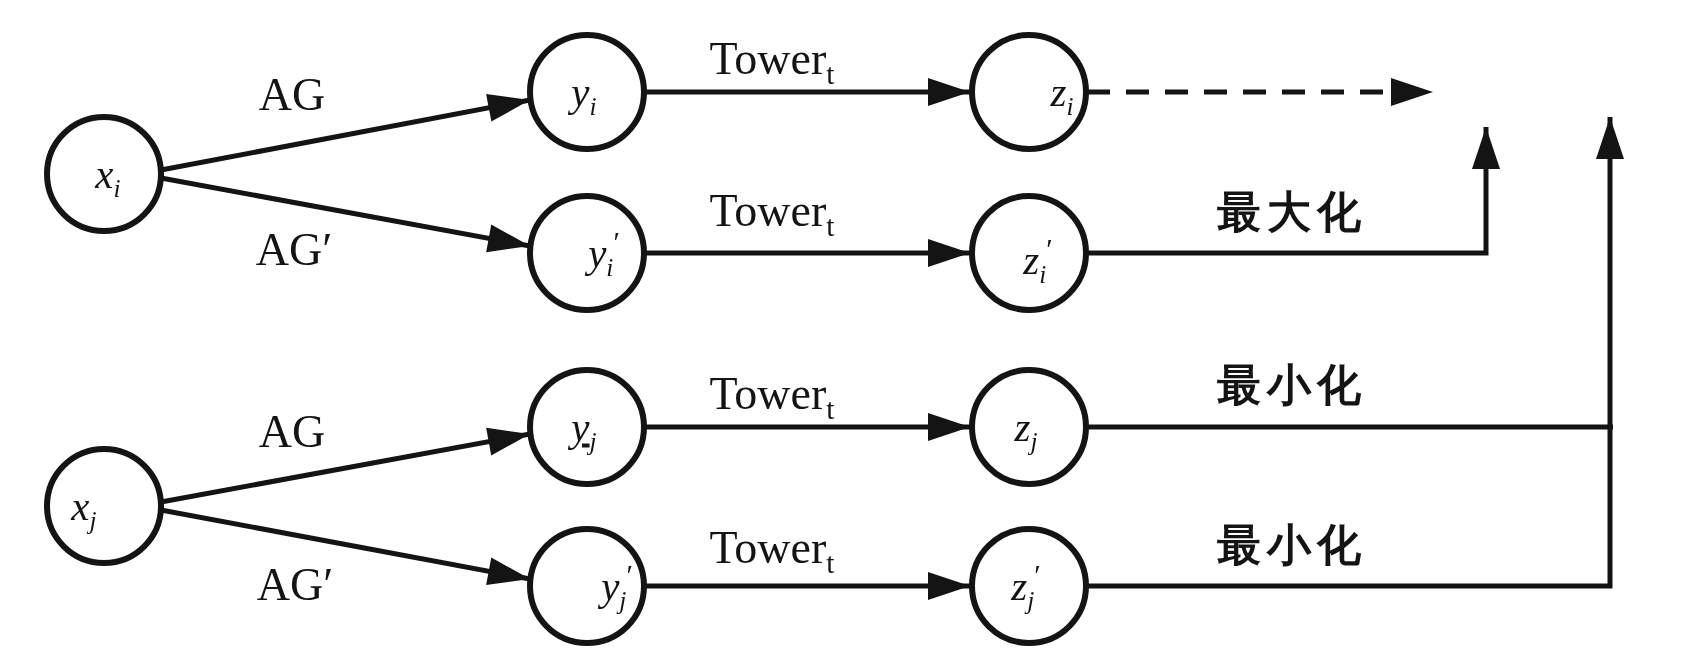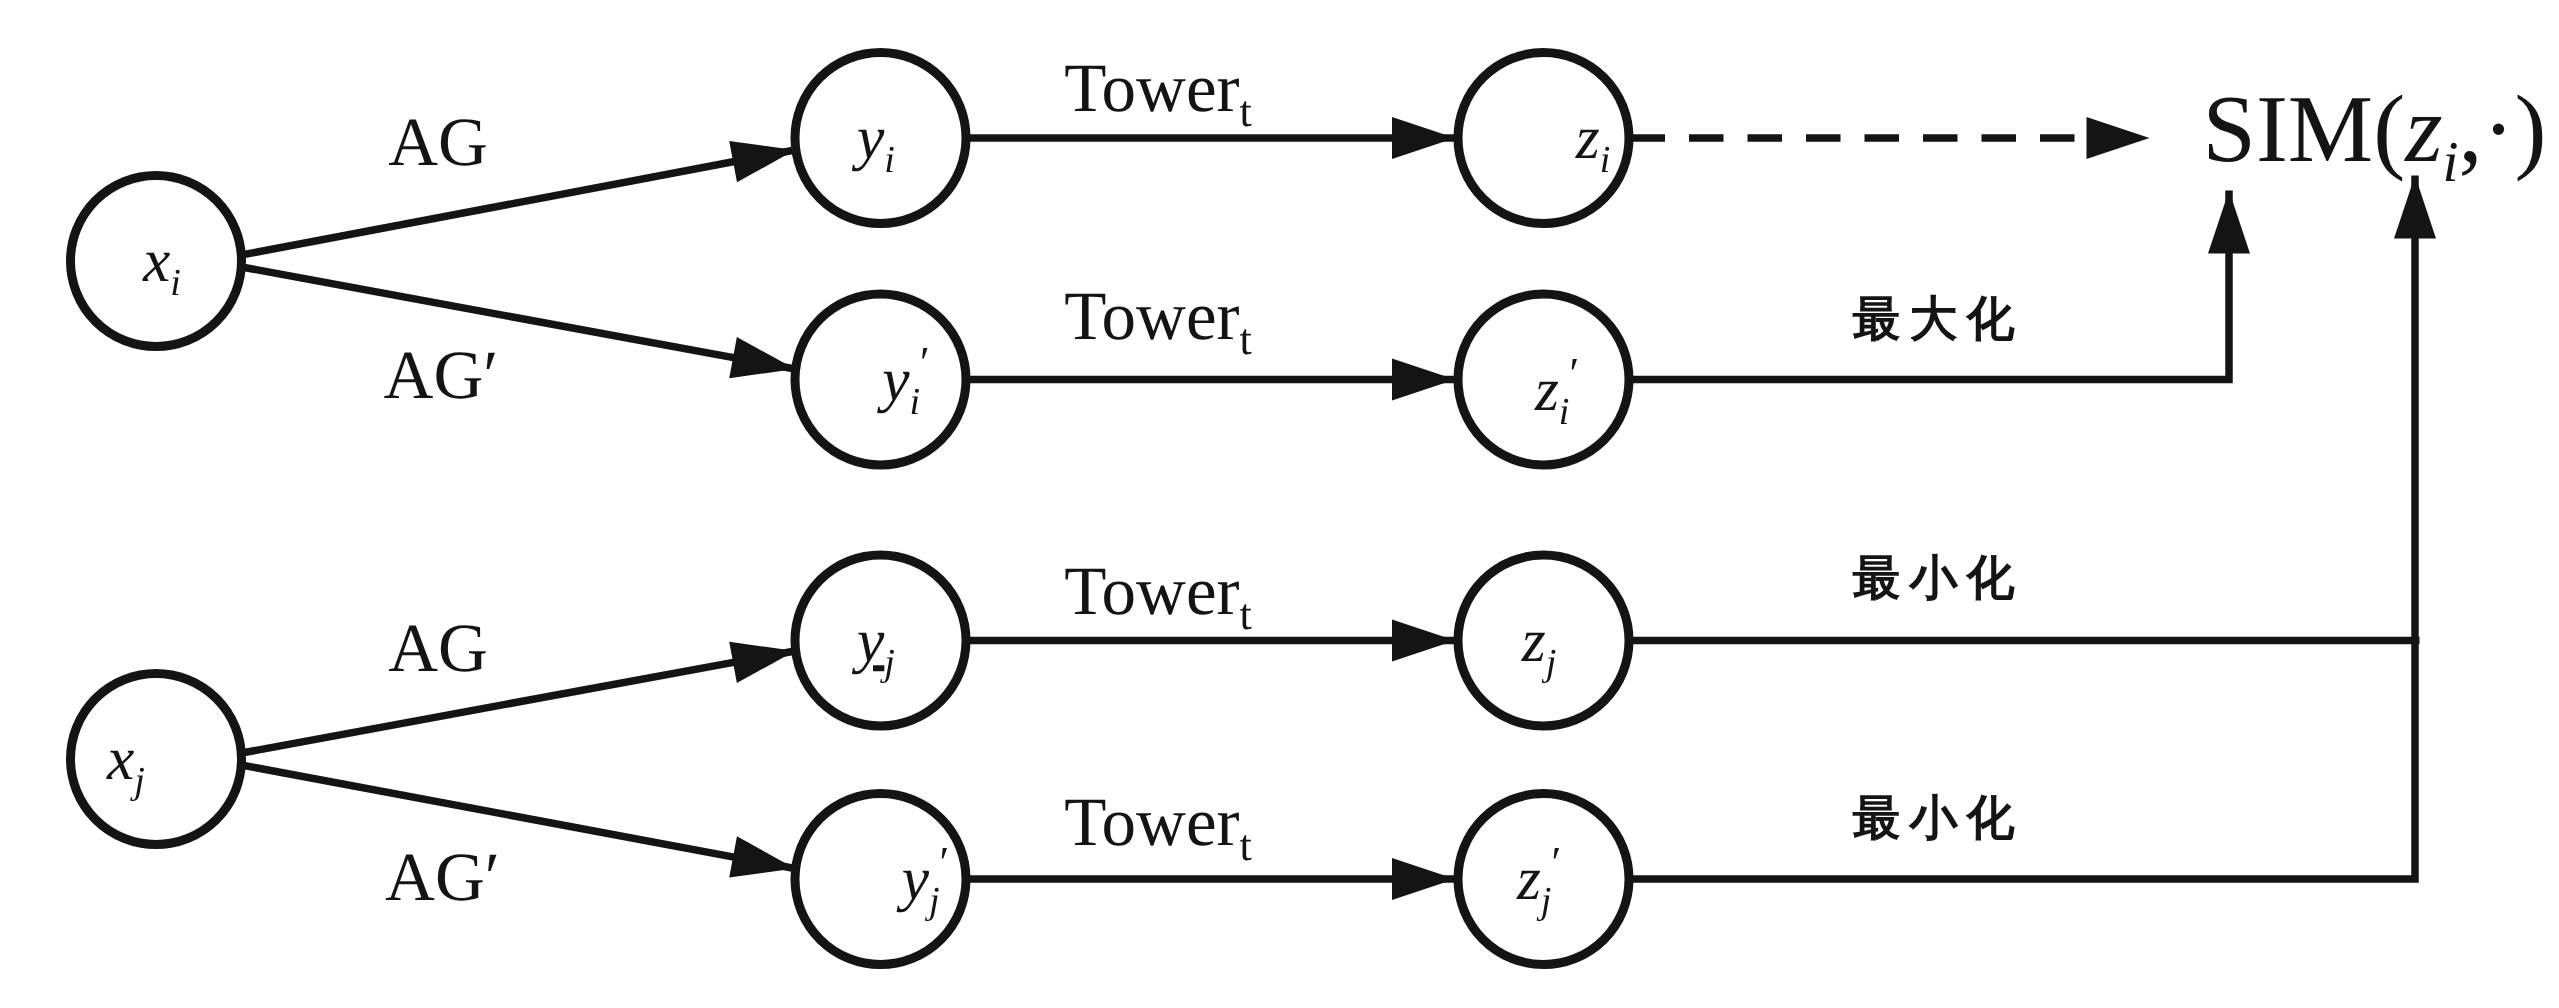--- a/index.html
+++ b/index.html
@@ -20,21 +20,21 @@
     line-height: 1;
     color: #141414;
     user-select: none;
   }
   .node-lbl { font-size: 41px; font-style: italic; }
   .node-lbl sub { font-size: 0.62em; font-style: italic; line-height: 0; }
   .node-lbl .prime { font-size: 0.72em; position: relative; top: -0.5em; font-style: normal; }
   .edge-lbl { font-size: 46px; font-style: normal; }
   .edge-lbl sub { font-size: 0.64em; line-height: 0; }
   .cjk-lbl {
-    font-size: 32px;
+    font-size: 44px;
     font-family: "Liberation Sans", sans-serif;
     font-weight: 600;
     letter-spacing: 6px;
   }
   .sim-lbl { font-size: 64px; }
   .sim-lbl .it { font-style: italic; }
   .sim-lbl sub { font-size: 0.6em; font-style: italic; line-height: 0; }
 </style>
 </head>
 <body>
@@ -99,15 +99,14 @@
 
   <div class="lbl edge-lbl" style="left:772px; top:59px;"><span>Tower</span><sub>t</sub></div>
   <div class="lbl edge-lbl" style="left:772px; top:211px;"><span>Tower</span><sub>t</sub></div>
   <div class="lbl edge-lbl" style="left:772px; top:394px;"><span>Tower</span><sub>t</sub></div>
   <div class="lbl edge-lbl" style="left:772px; top:548px;"><span>Tower</span><sub>t</sub></div>
 
   <div class="lbl cjk-lbl" style="left:1292px; top:212px;">最大化</div>
   <div class="lbl cjk-lbl" style="left:1292px; top:385px;">最小化</div>
   <div class="lbl cjk-lbl" style="left:1292px; top:545px;">最小化</div>
 
-  <div class="lbl sim-lbl" style="left:1583px; top:86px;"><span>SIM(</span><span class="it">z</span><sub>i</sub><span>,·)</span></div>
 
 </div>
 
 </body></html>

